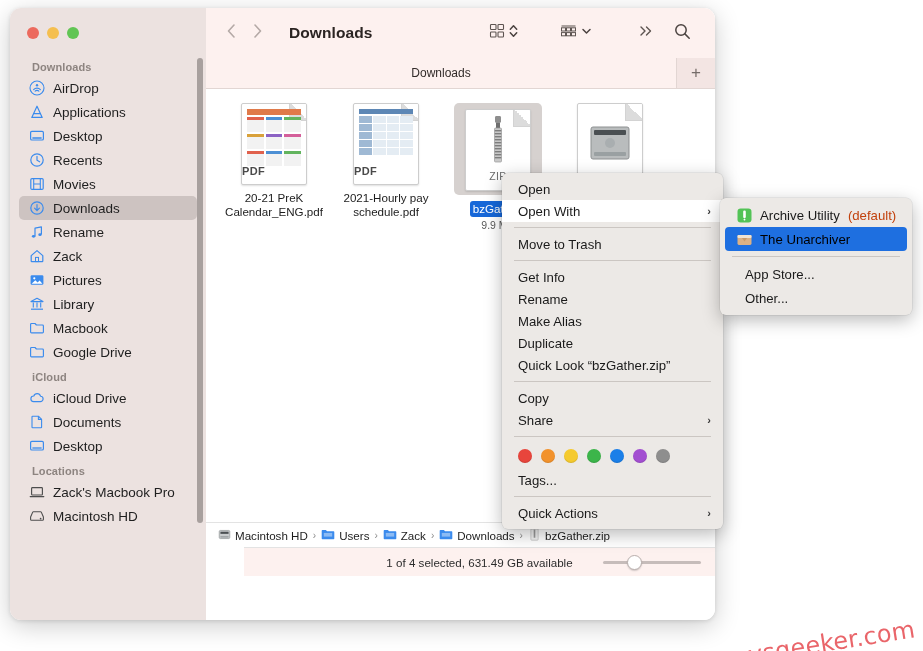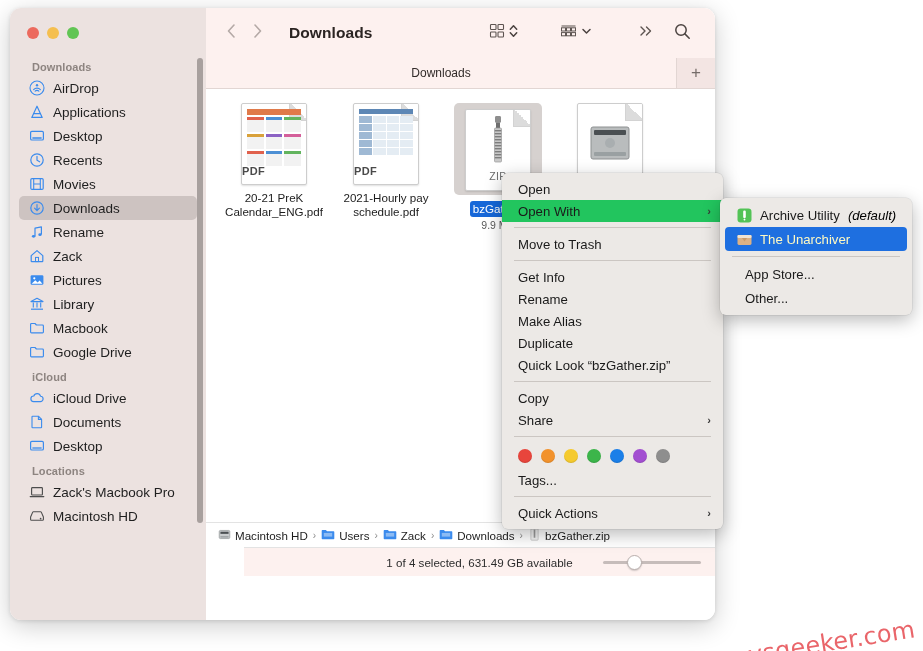--- a/index.html
+++ b/index.html
@@ -337,21 +337,21 @@
   }
   .ctx-item {
     height: 22px;
     display: flex;
     align-items: center;
     padding: 0 12px 0 16px;
     position: relative;
     white-space: nowrap;
   }
   .ctx-item.hl {
-    background: #22c55e;
+    background: #ffffff;
     gap: 8px;
   }
   .ctx-item .chev {
     margin-left: auto;
     font-size: 11px;
     font-weight: bold;
     color: #3a3a3a;
   }
   .ctx-sep {
     height: 1px;
@@ -385,22 +385,22 @@
   .sub-item {
     height: 24px;
     display: flex;
     align-items: center;
     gap: 8px;
     padding: 0 10px 0 12px;
     margin: 0 5px;
     border-radius: 4px;
     white-space: nowrap;
   }
-  .sub-item.hl { background: #1e6fe0; color: #fef9c3; }
-  .sub-item .dim { color: #000000; font-style: italic; }
+  .sub-item.hl { background: #1e6fe0; color: #000000; }
+  .sub-item .dim { color: #c2410c; }
   .app-ico { width: 15px; height: 15px; flex: 0 0 15px; border-radius: 3px; }
 
   
   .watermark {
     position: absolute;
     right: 6px;
     bottom: 8px;
     transform: rotate(-9deg);
     transform-origin: right bottom;
     font-size: 24px;

